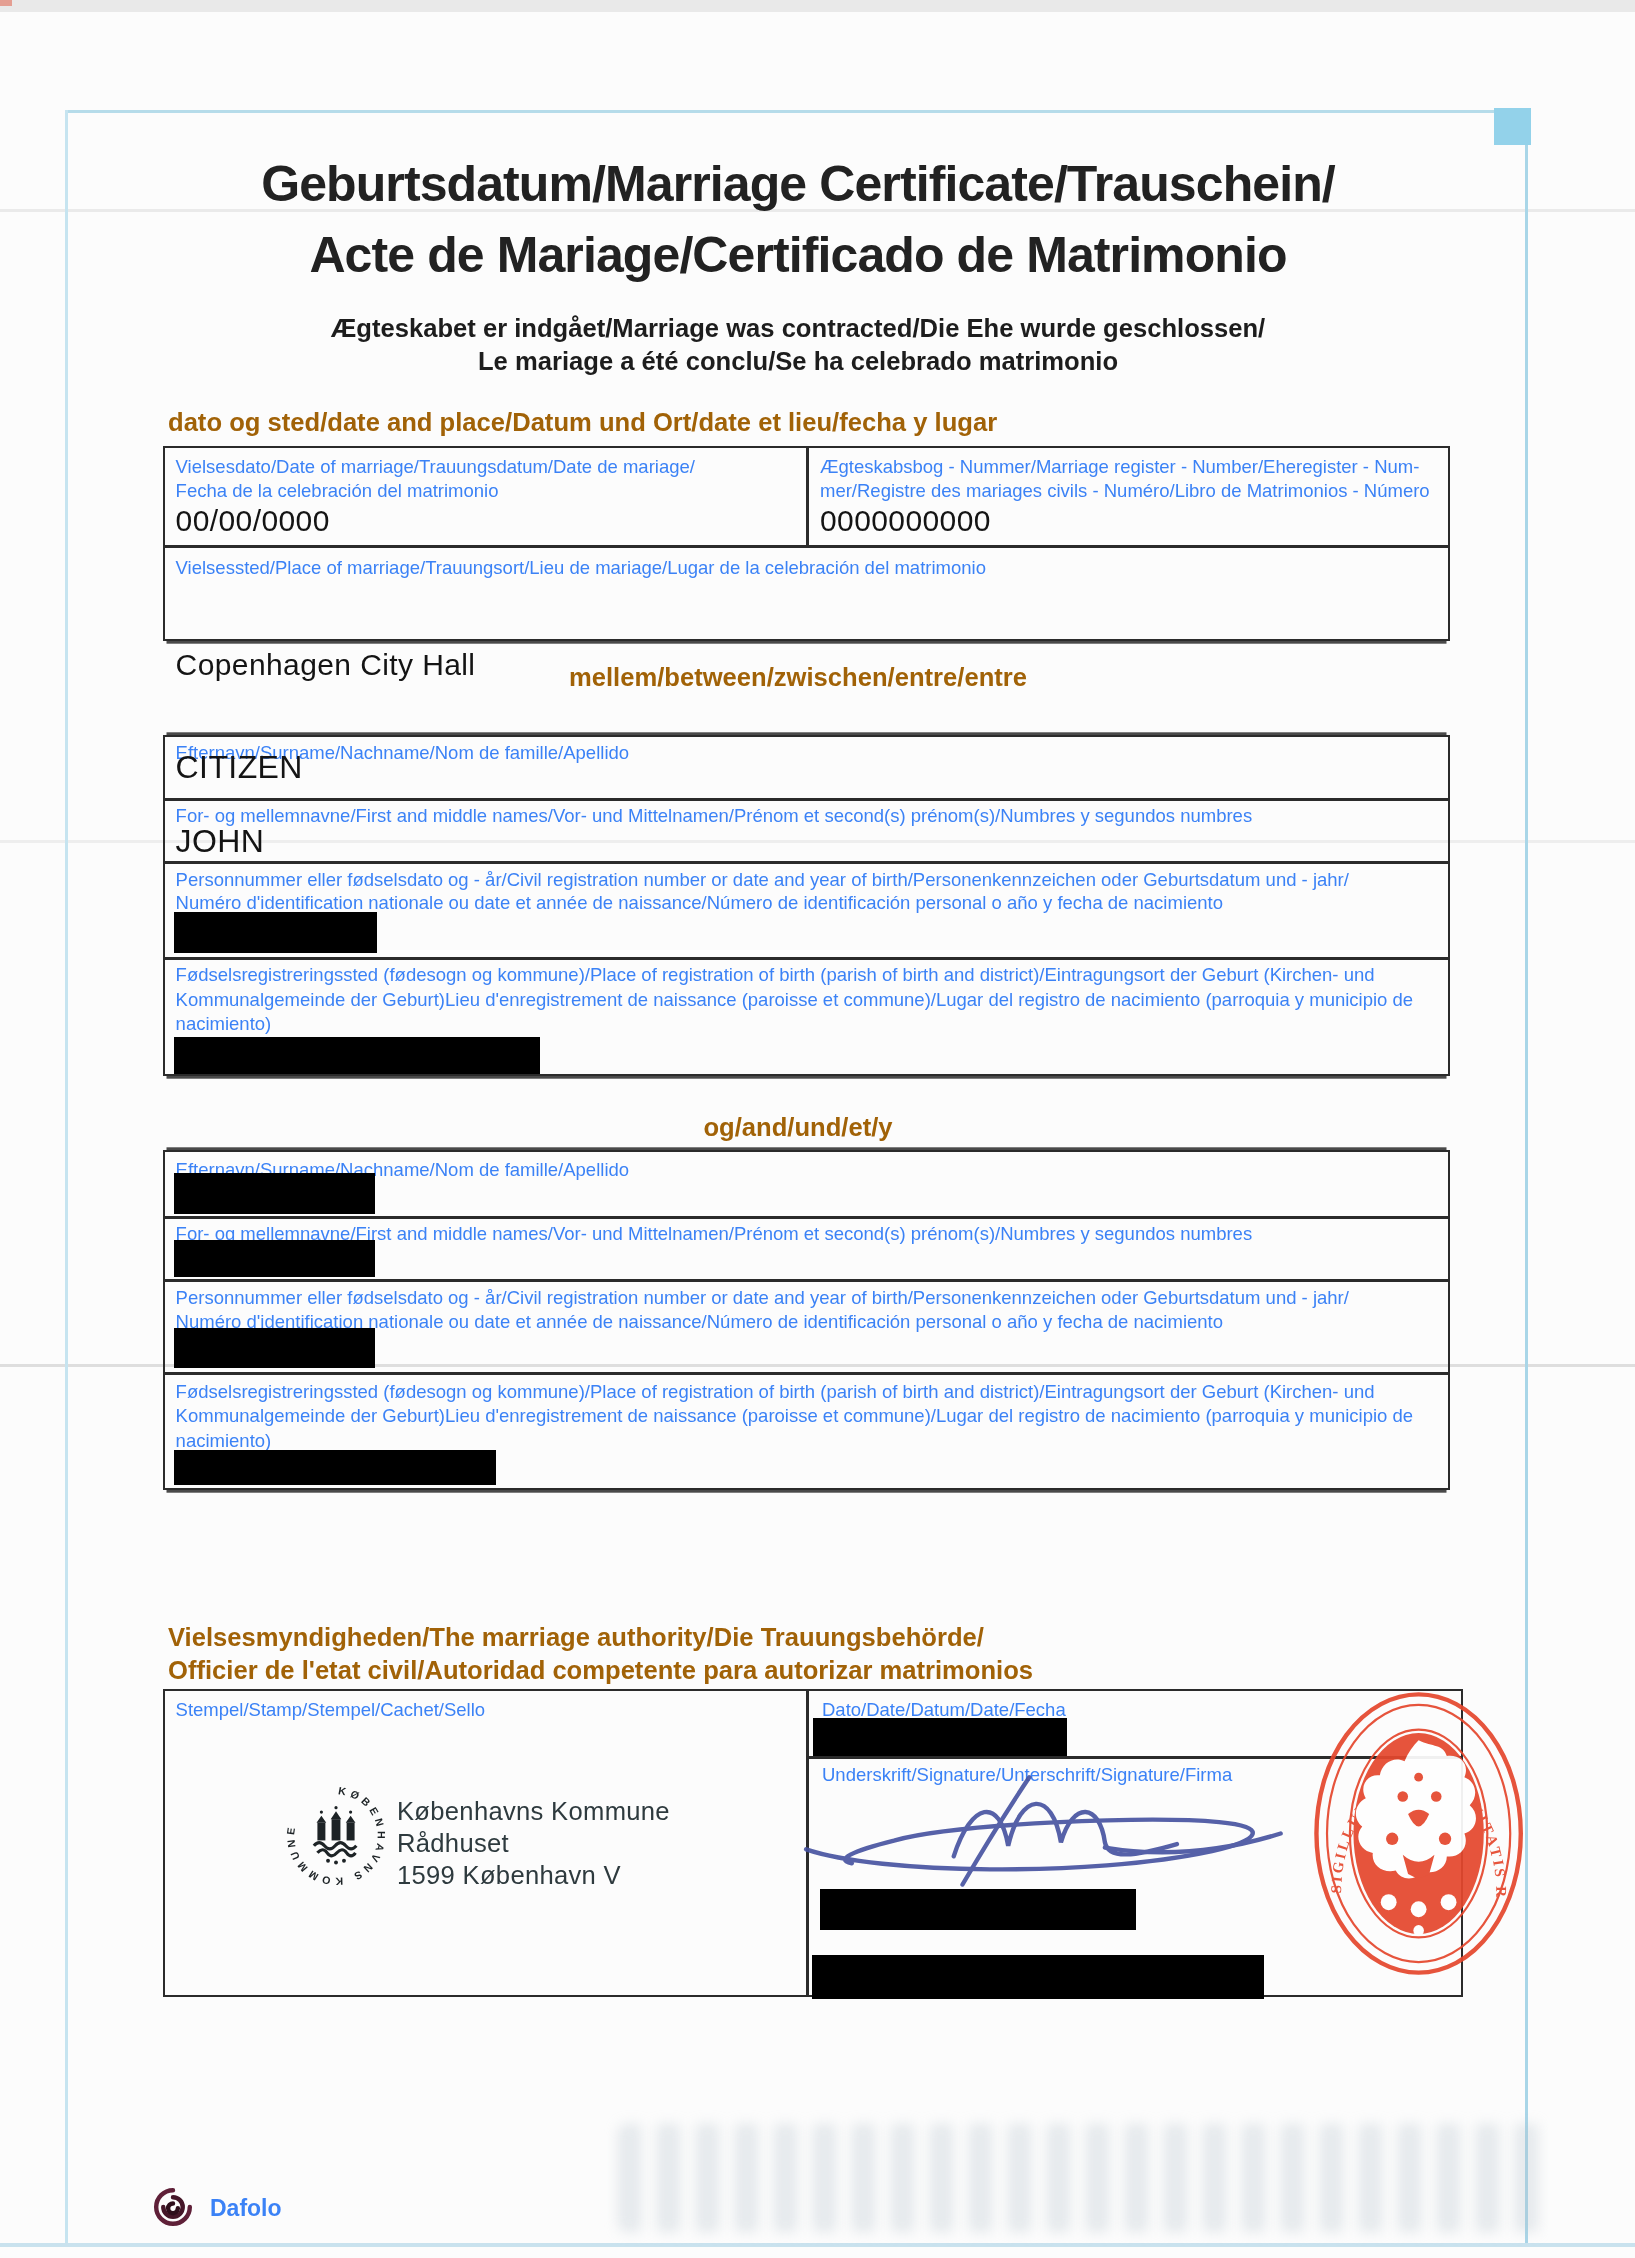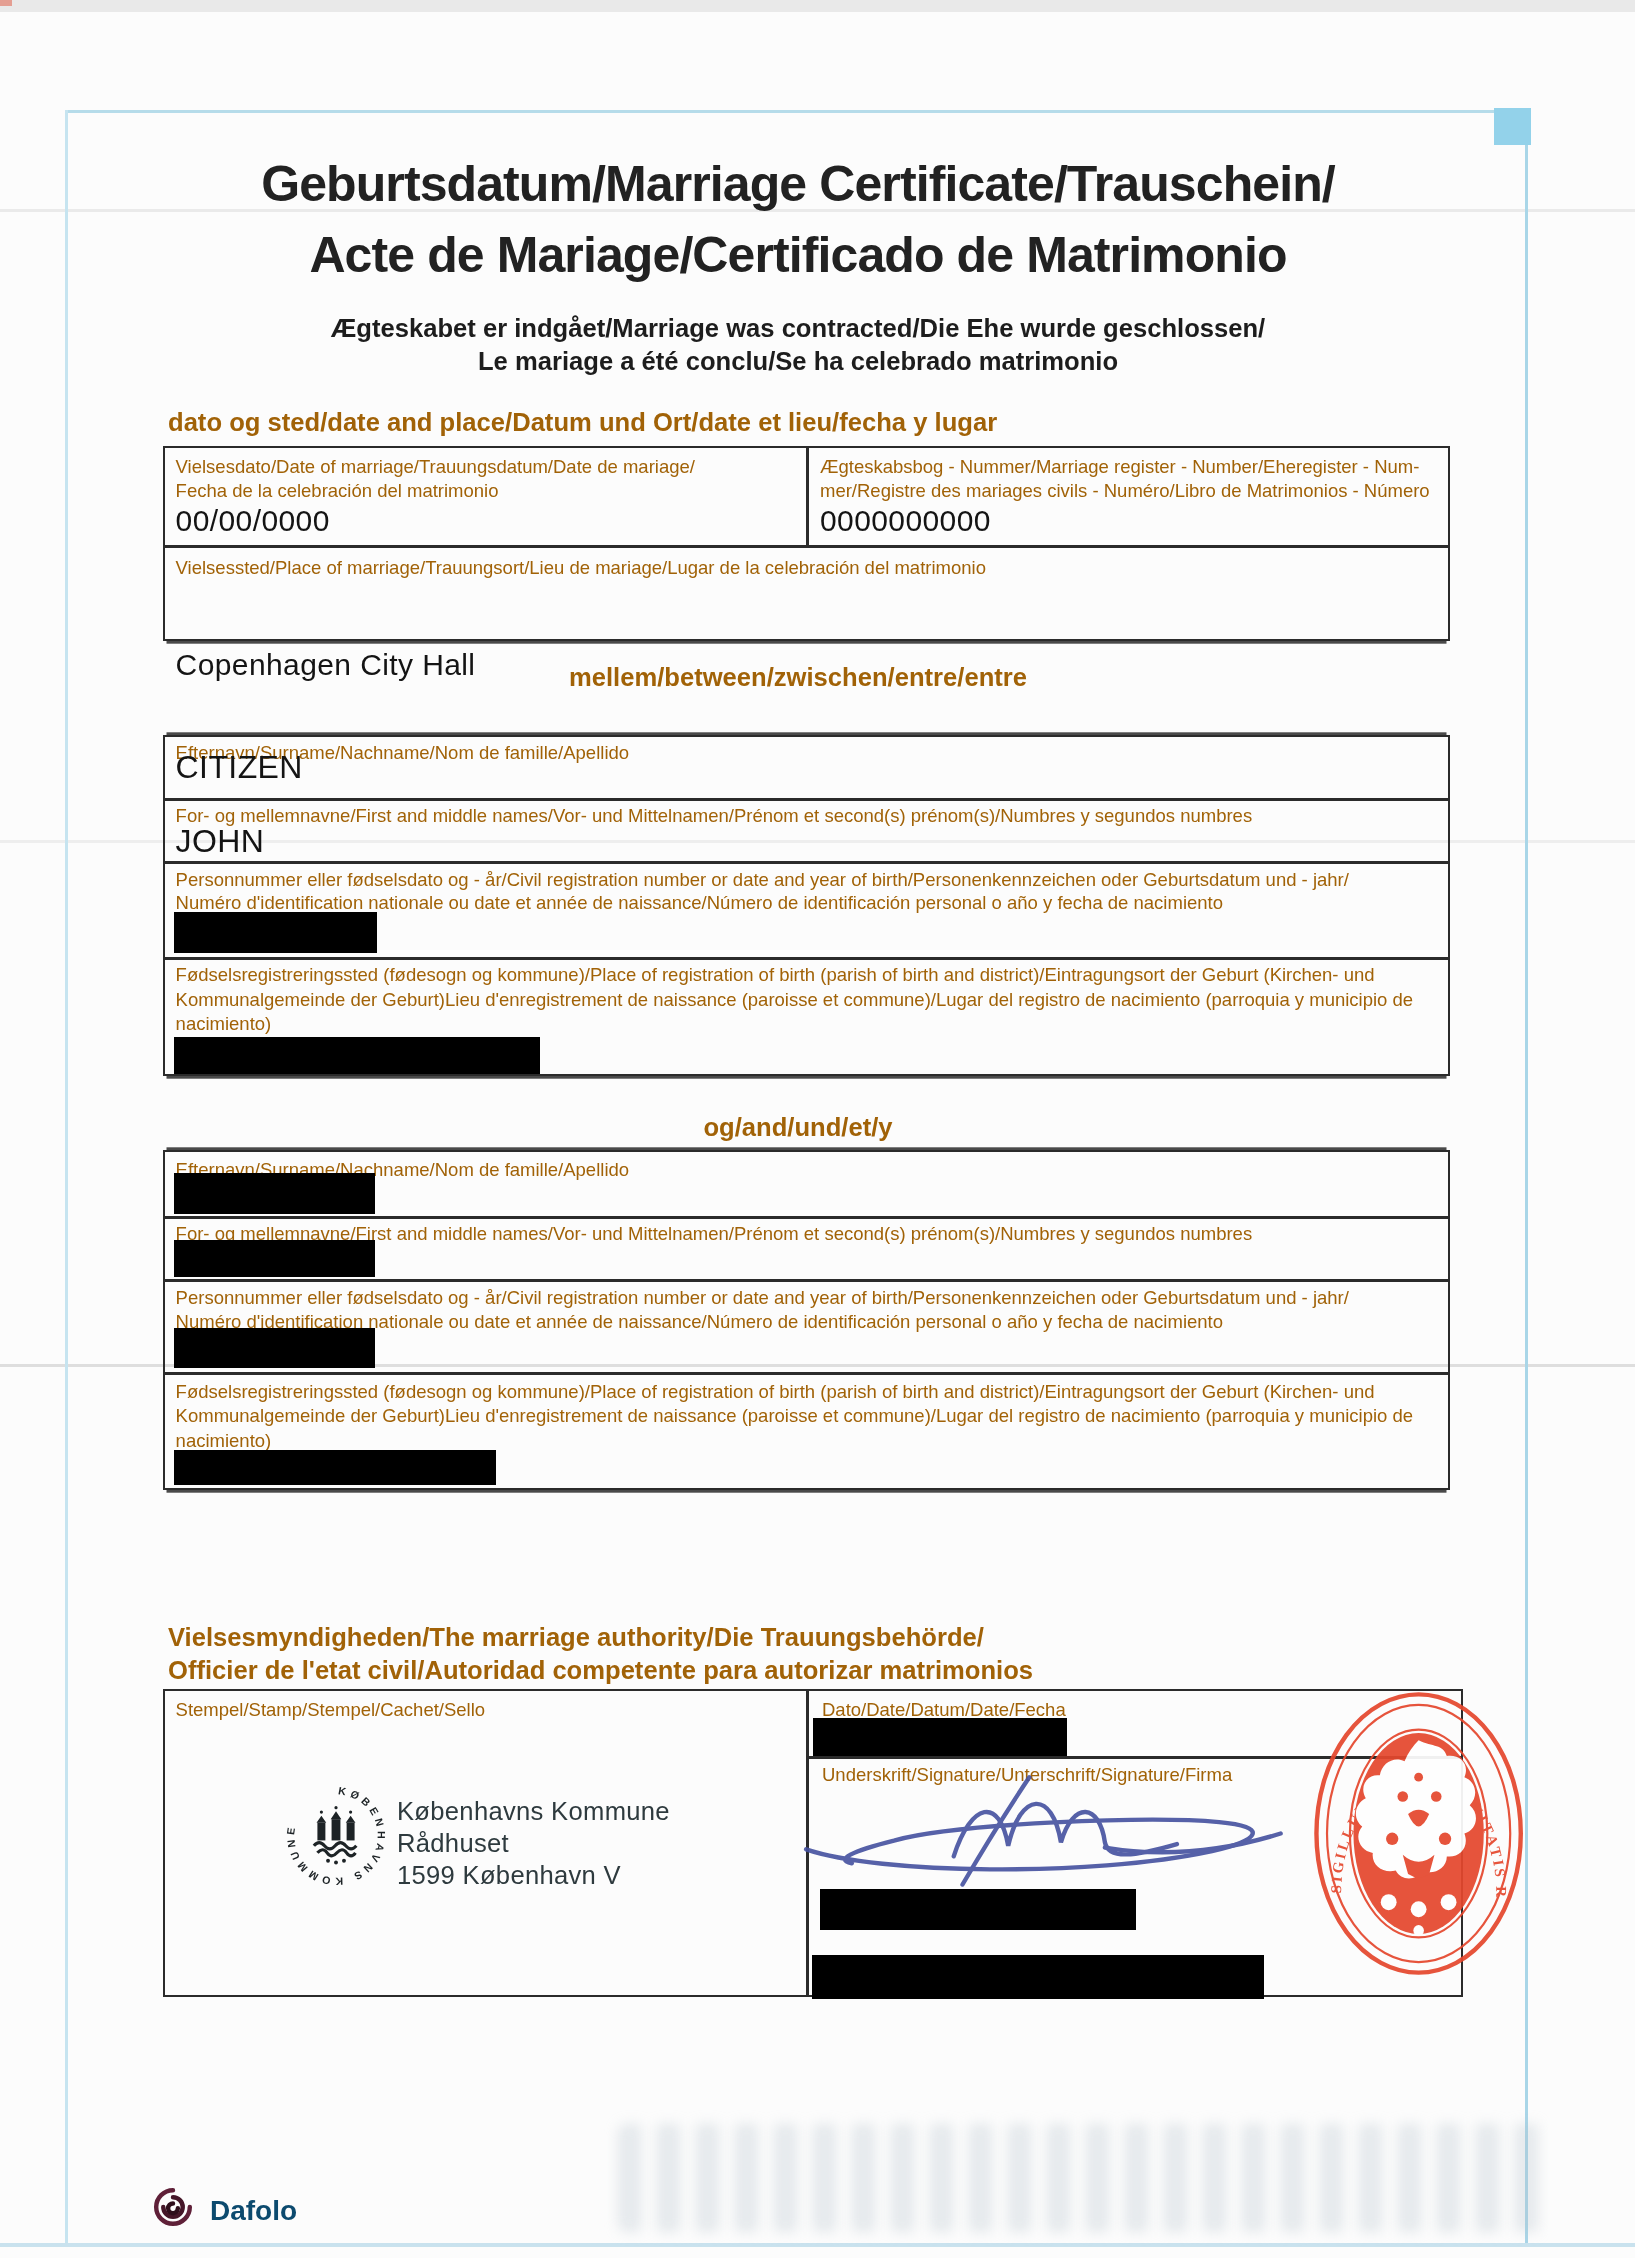--- a/index.html
+++ b/index.html
@@ -4,21 +4,21 @@
 <style>
   html,body{margin:0;padding:0;background:#fcfcfc;}
   #canvas{position:relative;width:1636px;height:2258px;background:#fcfcfc;overflow:hidden;
           font-family:"Liberation Sans", sans-serif;color:#1f1f1f;}
   .abs{position:absolute;}
   .nowrap{white-space:nowrap;}
   .center{text-align:center;}
   .title{font-size:50px;font-weight:bold;letter-spacing:-0.9px;color:#222;}
   .subtitle{font-size:25.6px;font-weight:bold;color:#1d1d1d;}
   .heading{font-size:25.6px;font-weight:bold;color:#a16207;}
-  .lbl{font-size:18.5px;line-height:24px;color:#a16207;}
+  .lbl{font-size:18.5px;line-height:24px;color:#3b82f6;}
   .val{font-size:30px;color:#141414;letter-spacing:0.4px;}
   .box{border:2.6px solid #2b2b2b;background:transparent;}
   .dblshadow{box-shadow:0 -6.2px 0 -3.5px #4a4a4a, 0 6.2px 0 -3.5px #4a4a4a;}
   .botshadow{box-shadow:0 6.2px 0 -3.5px #4a4a4a;}
   .hline{background:#2b2b2b;height:2.6px;}
   .vline{background:#2b2b2b;width:2.6px;}
   .redact{background:#000;}
   .scanline{background:rgba(110,110,110,0.12);height:2.6px;left:0;width:1636px;}
   .stamp-text{font-size:25.6px;line-height:33px;color:#2e3a3e;letter-spacing:0.3px;}
   .watermark{background:repeating-linear-gradient(90deg, rgba(176,190,201,0.30) 0 23px, rgba(255,255,255,0) 23px 39px);
@@ -179,16 +179,16 @@
 
   <div class="abs watermark" style="left:618px;top:2124px;width:935px;height:108px;"></div>
 
   <svg class="abs" style="left:150px;top:2184px;" width="46" height="46" viewBox="0 0 52 52">
     <g fill="none" stroke="#5f2038" stroke-width="5" stroke-linecap="round">
       <path d="M26 7 a19 19 0 1 0 19 19"></path>
       <path d="M26 15 a11 11 0 1 1 -11 11" stroke="#451628"></path>
       <path d="M26 22 a5.5 5.5 0 1 0 5.5 5.5" stroke="#2e0e1b"></path>
     </g>
   </svg>
-  <div class="abs nowrap" style="left:210px;top:2195px;font-size:28px;font-weight:bold;color:#0c4a6e;">Dafolo</div>
+  <div class="abs nowrap" style="left:210px;top:2195px;font-size:23px;font-weight:bold;color:#3b82f6;">Dafolo</div>
 
 </div>
 
 
 </body></html>

